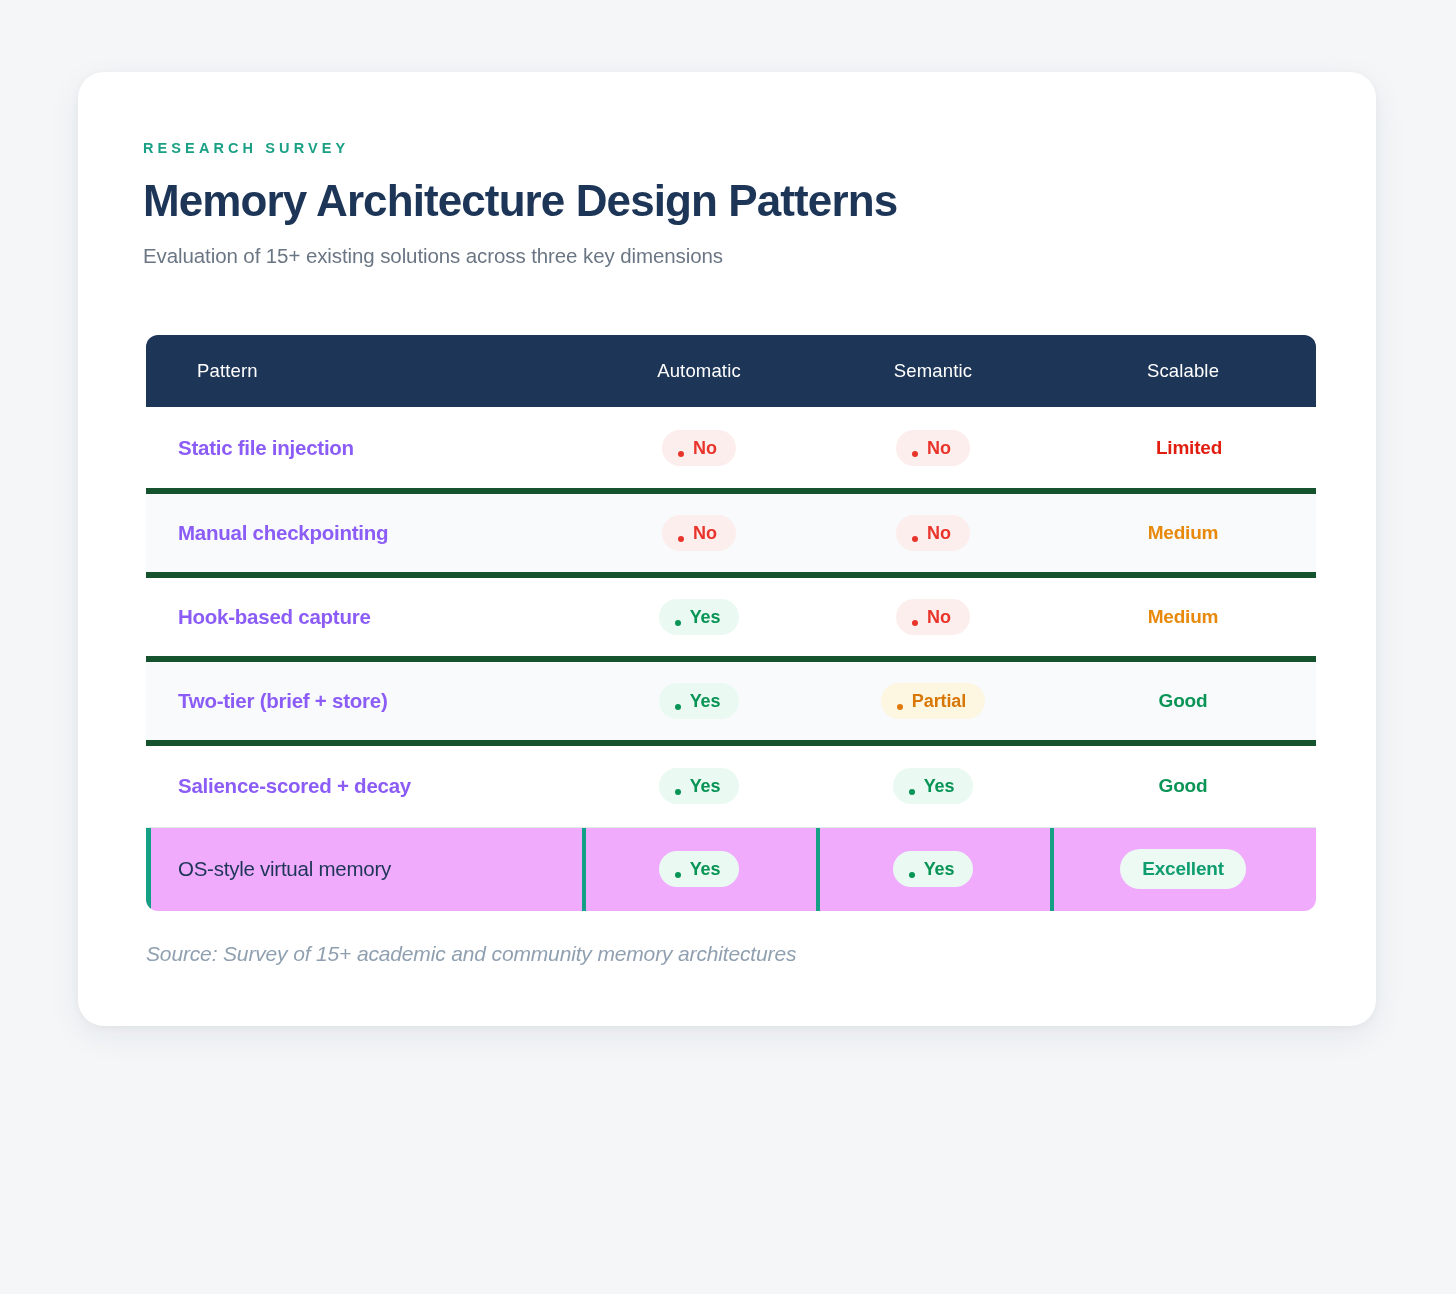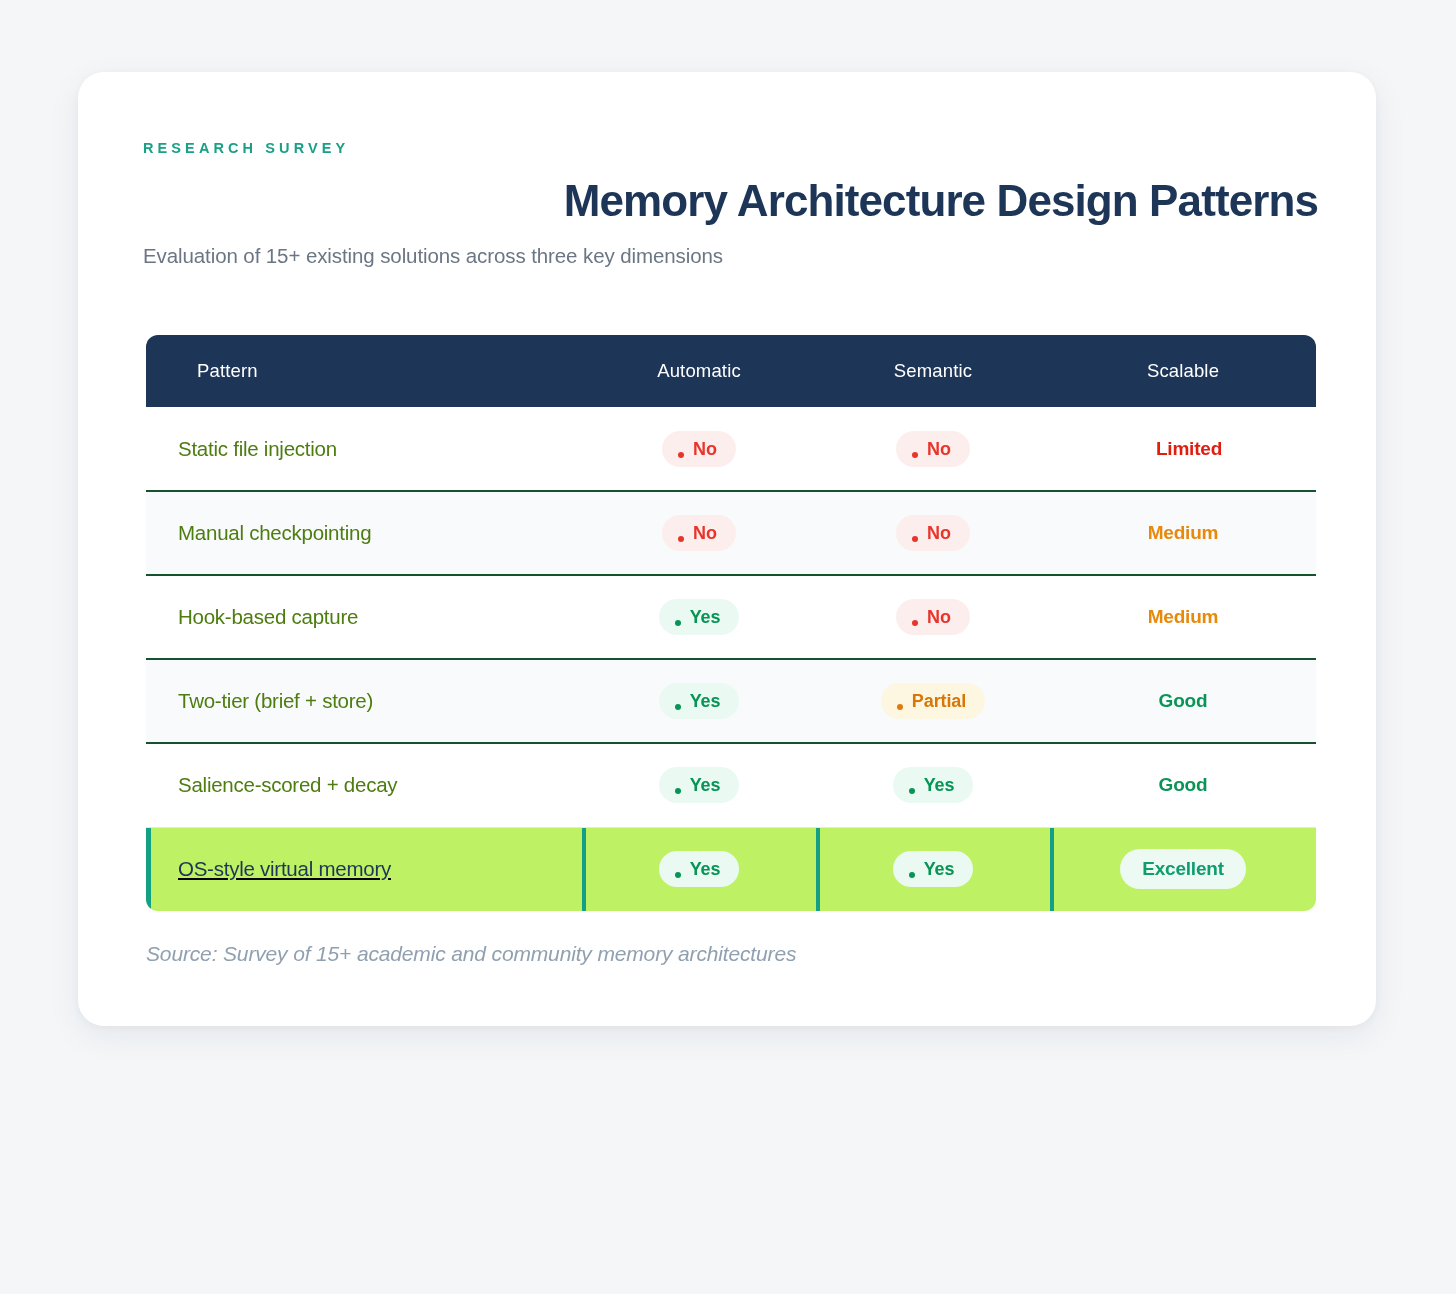--- a/index.html
+++ b/index.html
@@ -51,21 +51,20 @@
     line-height: 1.2;
   }
 
   .title {
     margin-top: 20px;
     font-size: 44px;
     font-weight: 700;
     color: #1d3557;
     letter-spacing: -0.9px;
     line-height: 1.08;
-    text-align: right;
   }
 
   .subtitle {
     margin-top: 18px;
     font-size: 20.5px;
     font-weight: 400;
     color: #6b7684;
     letter-spacing: -0.1px;
     line-height: 1.3;
   }
@@ -97,33 +96,33 @@
   }
 
   thead th.col-pattern { text-align: left; padding-left: 51px; width: 436px; }
   thead th.col-auto    { text-align: center; width: 234px; }
   thead th.col-sem     { text-align: center; width: 234px; }
   thead th.col-scale   { width: 266px; }
 
   tbody tr { height: 84px; }
   tbody tr.alt { background: #f8fafc; }
   tbody tr.plain { background: #ffffff; }
-  tbody tr + tr > td { border-top: 2px solid #14532d; }
+  tbody tr + tr > td { border-top: 6px solid #14532d; }
 
   tbody td {
     vertical-align: middle;
     position: relative;
   }
 
   td.pattern {
     text-align: left;
     padding-left: 32px;
     font-size: 20.5px;
-    font-weight: 400;
-    color: #4d7c0f;
+    font-weight: 700;
+    color: #8b5cf6;
     letter-spacing: -0.25px;
   }
 
   td.center { text-align: center; }
 
   
   .badge {
     display: inline-flex;
     align-items: flex-end;
     gap: 9px;
@@ -162,21 +161,21 @@
   .rating.medium    { color: #e8890c; }
   .rating.good      { color: #0a9556; }
   .rating.excellent {
     color: #0f9d70;
     background: #edfaf3;
     padding: 9px 22px;
     border-radius: 999px;
   }
 
   
-  tbody tr.highlight { background: #bef264; text-decoration: underline; }
+  tbody tr.highlight { background: #f0abfc; }
   tbody tr.highlight > td { border-top: 1px solid #d9efe6; }
   tbody tr.highlight td.pattern { color: #1d3557; font-weight: 500; }
 
   tbody tr.highlight td.pattern::before {
     content: "";
     position: absolute;
     left: 0; top: 0; bottom: 0;
     width: 5px;
     background: #14a085;
   }

